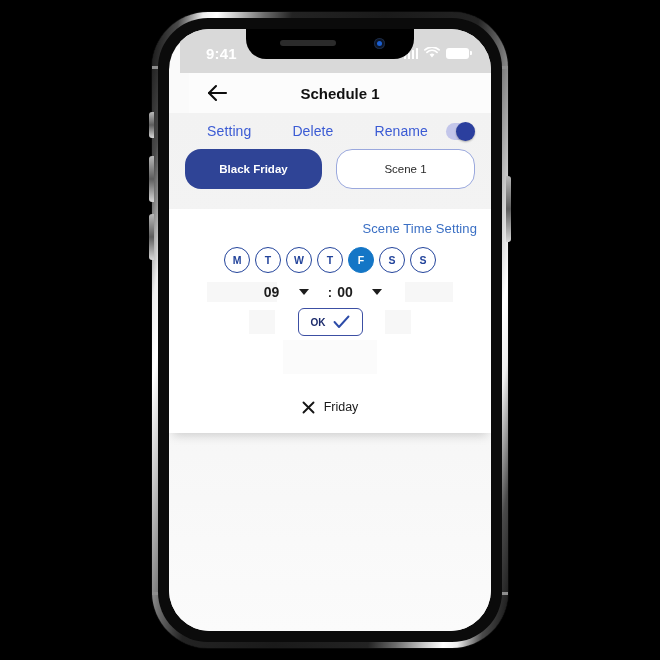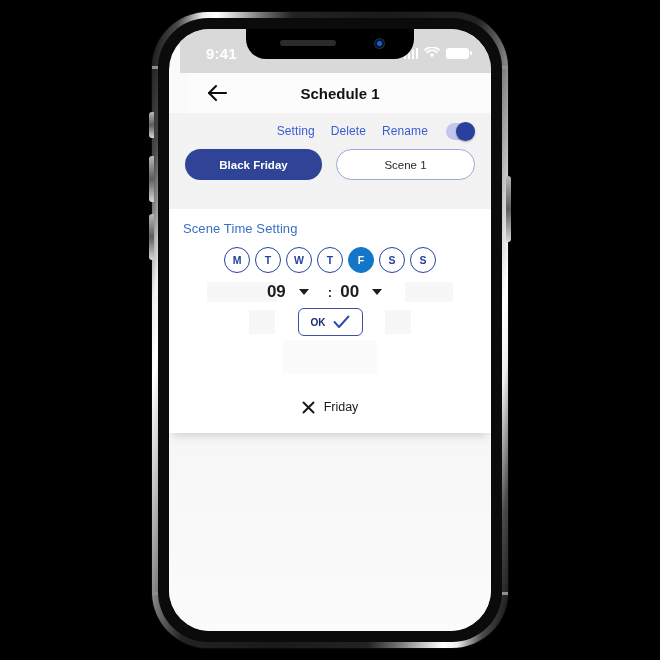--- a/index.html
+++ b/index.html
@@ -125,41 +125,42 @@
     background:linear-gradient(180deg,#f2f2f2 0%,#f4f4f4 40%,#fbfbfb 100%);
   }
 
   
   #action-row{
     display:flex; align-items:center; justify-content:flex-end;
     gap:16px; padding:8px 16px 4px 0;
     height:32px;
   }
   .action-link{
-    font-size:12px; color:#3b5bd4; cursor:pointer;
+    font-size:14px; color:#3b5bd4; cursor:pointer;
     letter-spacing:.1px;
+    margin-left:25px;
   }
   #rename-toggle{
     width:29px; height:17px; border-radius:9px;
     background:#c3c6ea; position:relative; cursor:pointer;
     margin-left:2px;
   }
   #rename-toggle-knob{
     position:absolute; right:0; top:-1px;
     width:19px; height:19px; border-radius:50%;
     background:#2b3f9e;
     box-shadow:0 1px 2px rgba(0,0,0,.3);
   }
 
   
   #scene-row{
     display:flex; gap:14px; padding:4px 16px 0 16px;
   }
   .scene-btn{
-    flex:1; height:31px; border-radius:16px;
+    flex:1; height:40px; border-radius:16px;
     display:flex; align-items:center; justify-content:center;
     font-size:11.5px; cursor:pointer;
   }
   .scene-btn.active{
     background:#2f4496; color:#fff; font-weight:bold;
   }
   .scene-btn.inactive{
     background:#fff; color:#2a2a2a;
     border:1px solid #9aa8dd;
   }
@@ -171,21 +172,21 @@
     z-index:10;
   }
   #scene-time-modal{
     position:absolute; left:0; right:0; top:0;
     background:#fff;
     padding:12px 14px 16px 14px;
     box-shadow:0 6px 10px -4px rgba(0,0,0,.18);
     height:224px;
   }
   #modal-title{
-    text-align:left; font-size:13px; color:#3a6fc4;
+    text-align:right; font-size:13px; color:#3a6fc4;
     margin-bottom:11px; letter-spacing:.1px;
   }
   #day-row{
     display:flex; justify-content:center; gap:5px;
     margin-bottom:8px;
   }
   .day-circle{
     width:26px; height:26px; border-radius:50%;
     display:flex; align-items:center; justify-content:center;
     font-size:10.5px; font-weight:bold;
@@ -199,22 +200,22 @@
     gap:3px; height:22px; margin-bottom:5px;
     position:relative;
   }
   .time-slab{
     position:absolute; top:1px; height:20px;
     background:#f7f7f7;
   }
   #slab-left{ left:24px; width:70px; }
   #slab-right{ right:24px; width:48px; }
   .time-val{
-    font-size:17px; font-weight:bold; color:#1d1d1d;
-    min-width:22px; text-align:right; z-index:2;
+    font-size:14px; font-weight:bold; color:#1d1d1d;
+    min-width:22px; text-align:left; z-index:2;
     cursor:pointer;
   }
   .time-caret{
     width:0; height:0;
     border-left:5.5px solid transparent;
     border-right:5.5px solid transparent;
     border-top:6.5px solid #1d1d1d;
     margin:0 14px 0 10px; z-index:2; cursor:pointer;
   }
   #time-colon{ font-size:13px; font-weight:bold; color:#1d1d1d; z-index:2; margin:0 2px; }

